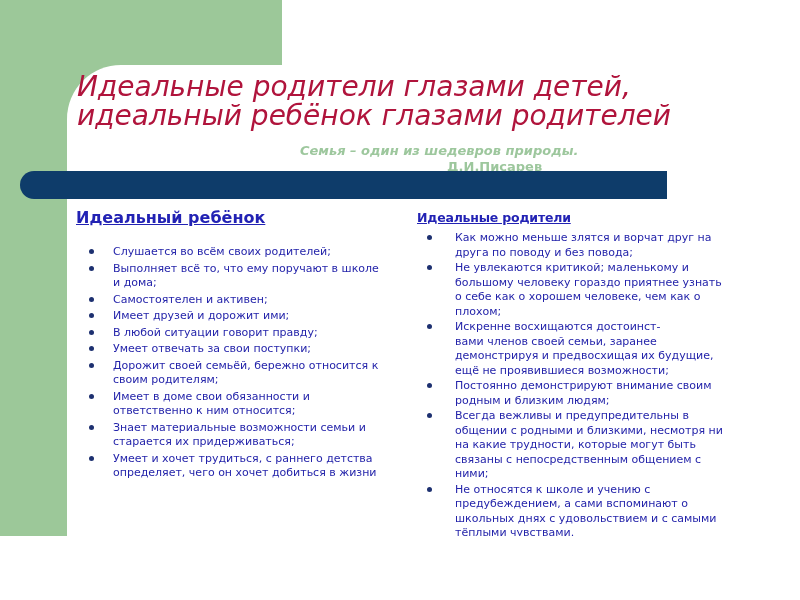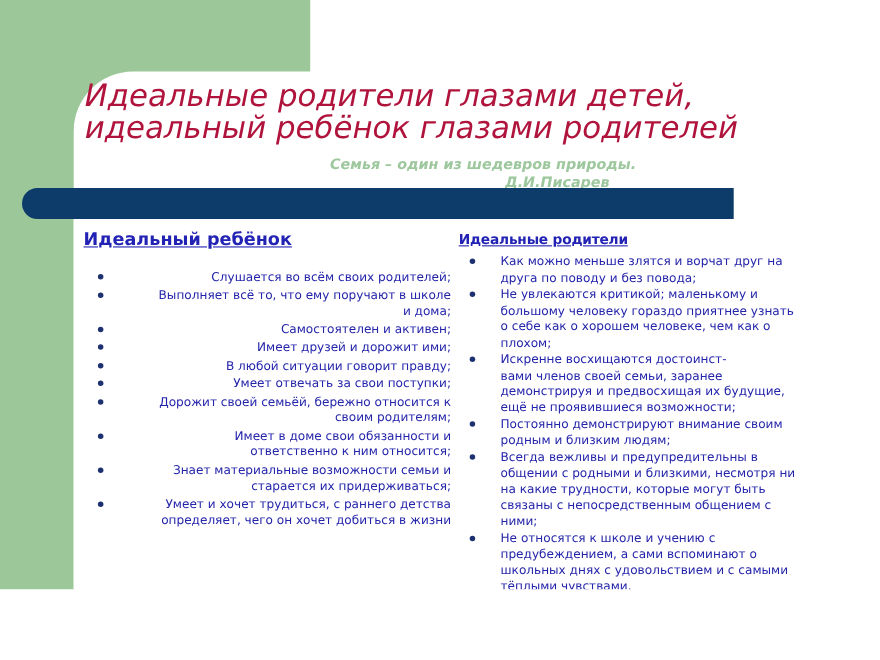--- a/index.html
+++ b/index.html
@@ -25,35 +25,35 @@
   .title{
     position:absolute;left:77px;top:72px;width:700px;
     font-size:28px;line-height:29px;font-style:italic;font-weight:normal;
     color:var(--title-red);white-space:pre-line;margin:0;
   }
   .epigraph-line1{
     position:absolute;left:252px;top:143px;
     font-size:13px;font-weight:bold;font-style:italic;color:var(--epigraph-green);margin-left:48px;
   }
   .epigraph-line2{
-    position:absolute;left:459px;top:159px;
-    font-size:13px;font-weight:bold;font-style:italic;color:var(--epigraph-green);
+    position:absolute;left:447px;top:159px;
+    font-size:13px;font-weight:bold;color:var(--epigraph-green);
   }
   .blue-bar{
     position:absolute;left:20px;top:171px;width:647px;height:28px;
     background:var(--bar-navy);border-radius:14px 0 0 14px;
   }
   .col-header{
     position:absolute;font-weight:bold;color:var(--header-blue);
     text-decoration:underline;
   }
   .col-header.left{left:76px;top:208px;font-size:16px;}
   .col-header.right{left:417px;top:210px;font-size:12.5px;letter-spacing:-0.2px;}
   .list{position:absolute;color:var(--text-blue);font-size:11px;line-height:14.5px;}
-  .list.left{left:76px;top:245px;width:334px;text-align:right;}
+  .list.left{left:76px;top:245px;width:334px;}
   .list.right{left:417px;top:231px;width:345px;}
   .li{position:relative;margin:0 0 2px 0;}
   .list.left  .li{padding-left:37px;}
   .list.right .li{padding-left:38px;margin-bottom:1px;}
   .dot{
     position:absolute;top:4px;width:5px;height:5px;border-radius:50%;
     background:var(--bullet-navy);
   }
   .list.left  .dot{left:13px;}
   .list.right .dot{left:10px;}

